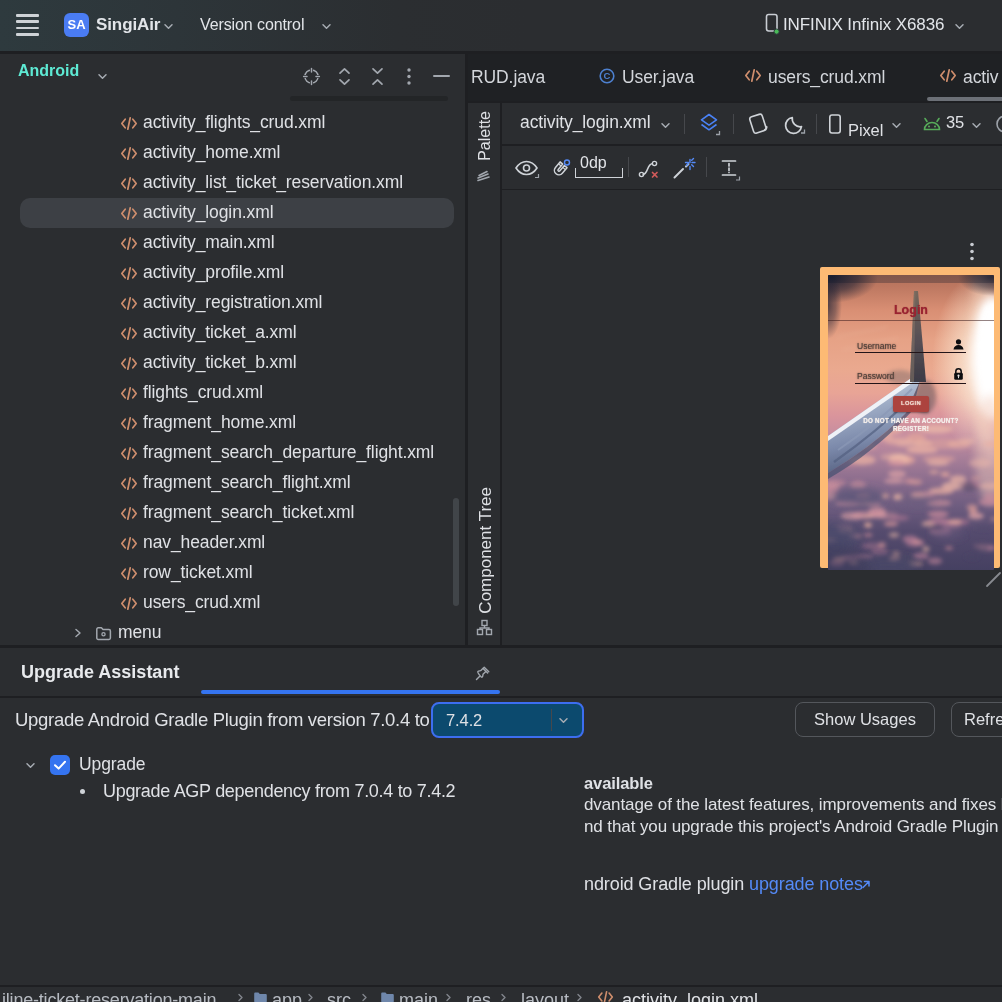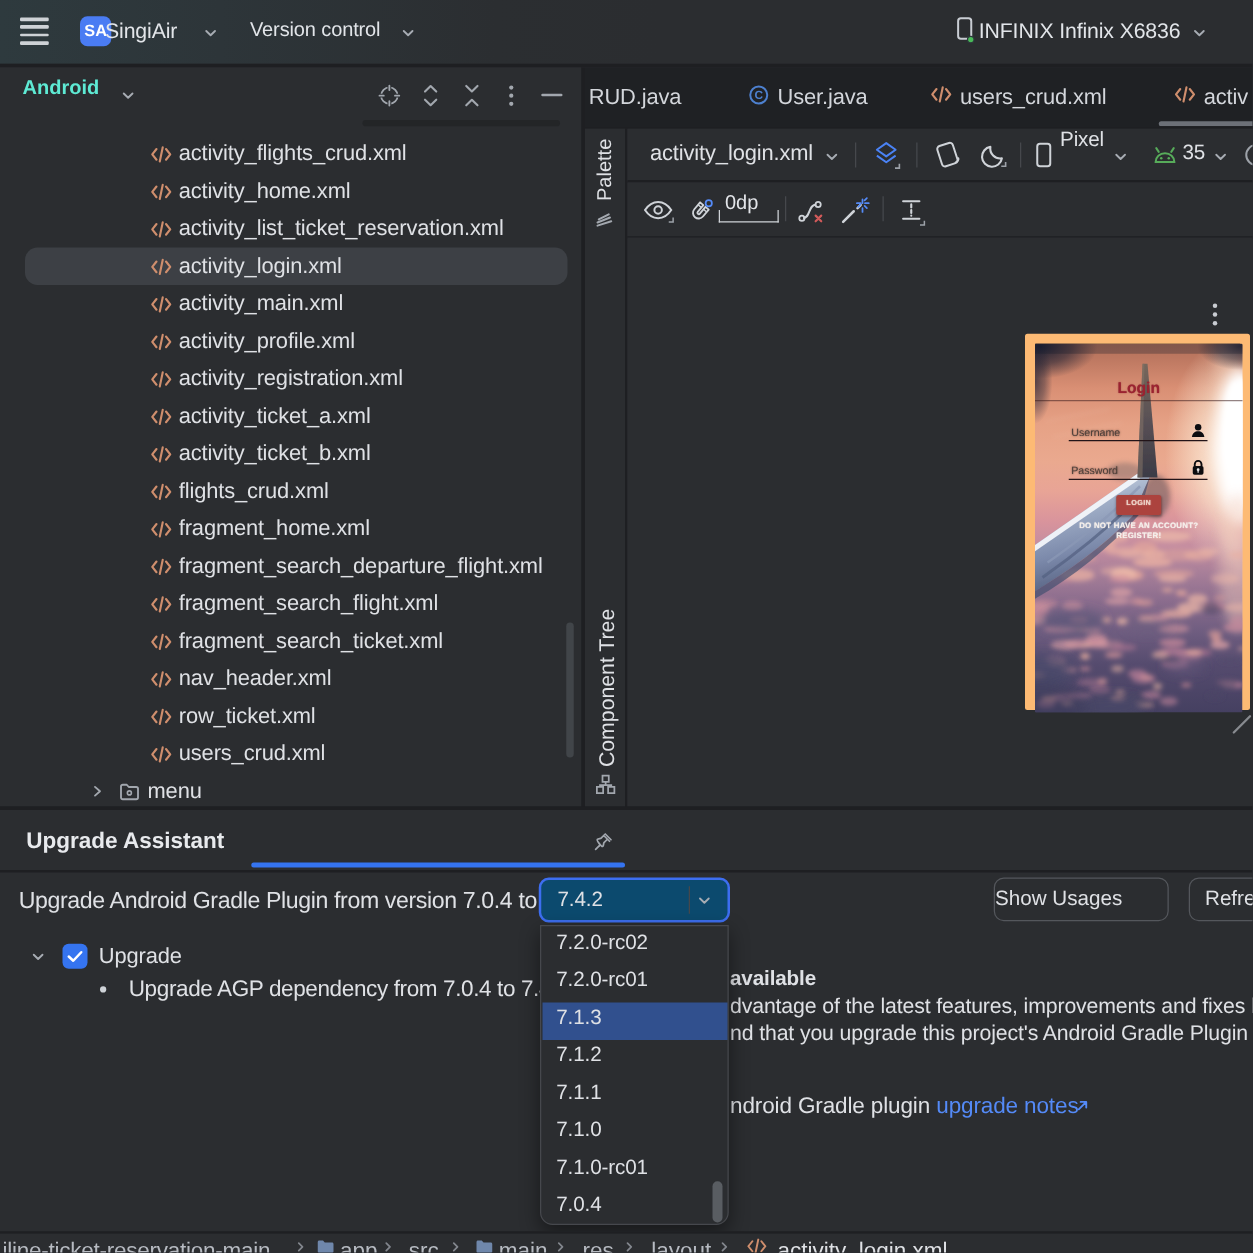--- a/index.html
+++ b/index.html
@@ -13,21 +13,21 @@
 
 <div class="a" id="topbar" style="left:0;top:0;width:880px;height:51px;background:linear-gradient(90deg,#2e3a3e 0%,#2d3539 20%,#2b2e31 45%,#2b2d30 60%)">
 
   <div class="a" style="left:16px;top:14px;width:23px;height:23px">
     <div class="a" style="left:0;top:0;width:23px;height:2.6px;background:#ced2d6;border-radius:1px"></div>
     <div class="a" style="left:0;top:6.4px;width:23px;height:2.6px;background:#ced2d6;border-radius:1px"></div>
     <div class="a" style="left:0;top:12.8px;width:23px;height:2.6px;background:#ced2d6;border-radius:1px"></div>
     <div class="a" style="left:0;top:19.2px;width:23px;height:2.6px;background:#ced2d6;border-radius:1px"></div>
   </div>
   <div class="a" style="left:64px;top:13px;width:25px;height:24px;background:#4a7cf3;border-radius:6px;color:#fff;font-weight:700;font-size:13px;text-align:center;line-height:24px">SA</div>
-  <div class="a tx" style="left:84px;top:15px;font-size:17px;font-weight:400;color:#e2e5e9">SingiAir</div>
+  <div class="a tx" style="left:96px;top:15px;font-size:17px;font-weight:700;color:#e2e5e9">SingiAir</div>
   <svg class="a" style="left:162px;top:20px" width="13" height="13" viewBox="0 0 13 13">
       <path d="M3 4.8 6.5 8.2 10 4.8" fill="none" stroke="#a7acb3" stroke-width="1.5" stroke-linecap="round" stroke-linejoin="round"></path>
     </svg>
   <div class="a tx" style="left:200px;top:16px;font-size:16px;font-weight:500;color:#e2e5e9">Version control</div>
   <svg class="a" style="left:320px;top:20px" width="13" height="13" viewBox="0 0 13 13">
       <path d="M3 4.8 6.5 8.2 10 4.8" fill="none" stroke="#a7acb3" stroke-width="1.5" stroke-linecap="round" stroke-linejoin="round"></path>
     </svg>
 
   <svg class="a" style="left:765px;top:13px" width="15" height="22" viewBox="0 0 15 22">
     <rect x="1.5" y="1.5" width="10.5" height="16.5" rx="2.2" fill="none" stroke="#c9cdd3" stroke-width="1.6"></rect>
@@ -224,21 +224,21 @@
 
   <svg class="a" style="left:280px;top:9px" width="25" height="25" viewBox="0 0 25 25">
     <path d="M19.5 14.7a8 8 0 0 1-9.2-9.2A8 8 0 1 0 19.5 14.7z" fill="none" stroke="#cfd3d8" stroke-width="1.7" stroke-linejoin="round"></path>
     <path d="M19 21h3.5v-3.5" fill="none" stroke="#9da2a9" stroke-width="1.3"></path>
   </svg>
   <div class="a" style="left:314px;top:11px;width:1px;height:20px;background:#46484c"></div>
 
   <svg class="a" style="left:326px;top:10px" width="14" height="22" viewBox="0 0 14 22">
       <rect x="1.8" y="2" width="10.4" height="18" rx="2.2" fill="none" stroke="#cfd3d8" stroke-width="1.6"></rect>
     </svg>
-  <div class="a tx" style="left:346px;top:0">Pixel</div>
+  <div class="a tx" style="left:346px;top:18px">Pixel</div>
   <svg class="a" style="left:388px;top:16px" width="13" height="13" viewBox="0 0 13 13">
       <path d="M3 4.8 6.5 8.2 10 4.8" fill="none" stroke="#a7acb3" stroke-width="1.5" stroke-linecap="round" stroke-linejoin="round"></path>
     </svg>
 
   <svg class="a" style="left:419px;top:12px" width="22" height="18" viewBox="0 0 22 18">
     <path d="M3.5 14.5a7.5 7 0 0 1 15 0z" fill="none" stroke="#57ab5a" stroke-width="1.6"></path>
     <path d="M6 6.5 4 3.5M16 6.5 18 3.5" stroke="#57ab5a" stroke-width="1.6" stroke-linecap="round"></path>
     <circle cx="8" cy="11.5" r="1" fill="#57ab5a"></circle>
       <circle cx="14" cy="11.5" r="1" fill="#57ab5a"></circle>
   </svg>
@@ -546,21 +546,21 @@
   <div class="a" style="left:0;top:48px;width:1002px;height:1.5px;background:#1e1f22"></div>
 
   <div class="a tx" style="left:15px;top:61px;font-size:18.5px;letter-spacing:-.3px">Upgrade Android Gradle Plugin from version 7.0.4 to</div>
   <div class="a" style="left:431px;top:54px;width:153px;height:36px;border:2px solid #3d6ef0;border-radius:8px;background:#0c4a6e">
     <div class="a tx" style="left:13px;top:7px">7.4.2</div>
     <div class="a" style="left:118px;top:5px;width:1px;height:22px;background:#46484c"></div>
     <svg class="a" style="left:124px;top:10px" width="13" height="13" viewBox="0 0 13 13">
         <path d="M3 4.8 6.5 8.2 10 4.8" fill="none" stroke="#a7acb3" stroke-width="1.5" stroke-linecap="round" stroke-linejoin="round"></path>
       </svg>
   </div>
-  <div class="a" style="left:795px;top:54px;width:140px;height:35px;border:1.5px solid #54575c;border-radius:8px;color:#dfe1e5;font-size:16.5px;text-align:left;line-height:32px">Show Usages</div>
+  <div class="a" style="left:795px;top:54px;width:140px;height:35px;border:1.5px solid #54575c;border-radius:8px;color:#dfe1e5;font-size:16.5px;text-align:center;line-height:32px">Show Usages</div>
   <div class="a" style="left:951px;top:54px;width:120px;height:35px;border:1.5px solid #54575c;border-radius:8px;color:#dfe1e5;font-size:16.5px;line-height:32px;padding-left:12px">Refres</div>
 
   <svg class="a" style="left:24px;top:111px" width="13" height="13" viewBox="0 0 13 13">
       <path d="M3 4.8 6.5 8.2 10 4.8" fill="none" stroke="#a7acb3" stroke-width="1.5" stroke-linecap="round" stroke-linejoin="round"></path>
     </svg>
   <div class="a" style="left:50px;top:107px;width:20px;height:20px;background:#3574f0;border-radius:5px">
     <svg width="20" height="20" viewBox="0 0 20 20">
         <path d="M5 10.2 8.6 13.6 15 6.8" fill="none" stroke="#fff" stroke-width="2" stroke-linecap="round" stroke-linejoin="round"></path>
       </svg>
   </div>
@@ -569,32 +569,20 @@
   <div class="a tx" style="left:103px;top:133px;font-size:18px;letter-spacing:-.3px">Upgrade AGP dependency from 7.0.4 to 7.4.2</div>
 
   <div class="a tx" style="left:584px;top:126px;font-weight:700">available</div>
   <div class="a tx" style="left:584px;top:147px;font-size:17px">dvantage of the latest features, improvements and fixes b</div>
   <div class="a tx" style="left:584px;top:169px;font-size:17px">nd that you upgrade this project's Android Gradle Plugin to</div>
   <div class="a tx" style="left:584px;top:226px;font-size:18px">ndroid Gradle plugin <span style="color:#548af7">upgrade notes</span></div>
   <svg class="a" style="left:859px;top:230px" width="14" height="13" viewBox="0 0 13 13">
       <path d="M3.5 9.5 9.5 3.5M5 3.5h4.5V8" fill="none" stroke="#548af7" stroke-width="1.5" stroke-linecap="round" stroke-linejoin="round"></path>
     </svg>
 
-  <div class="a" style="left:432px;top:92px;width:151px;height:240px;background:#2b2d30;border:1px solid #46484d;border-radius:0 0 10px 10px;box-shadow:0 6px 16px rgba(0,0,0,.45);overflow:hidden">
-    <div class="a" style="left:1px;top:61px;width:149px;height:30px;background:#31508e"></div>
-    <div class="a tx" style="left:12px;top:4px">7.2.0-rc02</div>
-    <div class="a tx" style="left:12px;top:34px">7.2.0-rc01</div>
-    <div class="a tx" style="left:12px;top:64px">7.1.3</div>
-    <div class="a tx" style="left:12px;top:94px">7.1.2</div>
-    <div class="a tx" style="left:12px;top:124px">7.1.1</div>
-    <div class="a tx" style="left:12px;top:154px">7.1.0</div>
-    <div class="a tx" style="left:12px;top:184px">7.1.0-rc01</div>
-    <div class="a tx" style="left:12px;top:214px">7.0.4</div>
-    <div class="a" style="left:137px;top:204px;width:8px;height:33px;background:#595d62;border-radius:4px"></div>
-  </div>
 </div>
 <div class="a" style="left:0;top:985px;width:1002px;height:2px;background:#1e1f22"></div>
 <div class="a" id="statusbar" style="left:0;top:987px;width:1002px;height:15px;background:#2b2d30;overflow:hidden">
   <div class="a" style="left:2px;top:3px;font-size:18px;letter-spacing:-.2px;color:#b7bbc2;white-space:nowrap">iline-ticket-reservation-main</div>
   <svg class="a" style="left:236px;top:6px" width="9" height="9" viewBox="0 0 9 9">
       <path d="M3 1.5 6 4.5 3 7.5" fill="none" stroke="#82868d" stroke-width="1.4" stroke-linecap="round" stroke-linejoin="round"></path>
     </svg>
   <svg class="a" style="left:253px;top:4px" width="15" height="13" viewBox="0 0 15 13">
       <path d="M1.2 2.6c0-.7.5-1.2 1.2-1.2h3l1.4 1.6h5.8c.7 0 1.2.5 1.2 1.2v6c0 .7-.5 1.2-1.2 1.2H2.4c-.7 0-1.2-.5-1.2-1.2z" fill="#6f87ab"></path>
     </svg>

